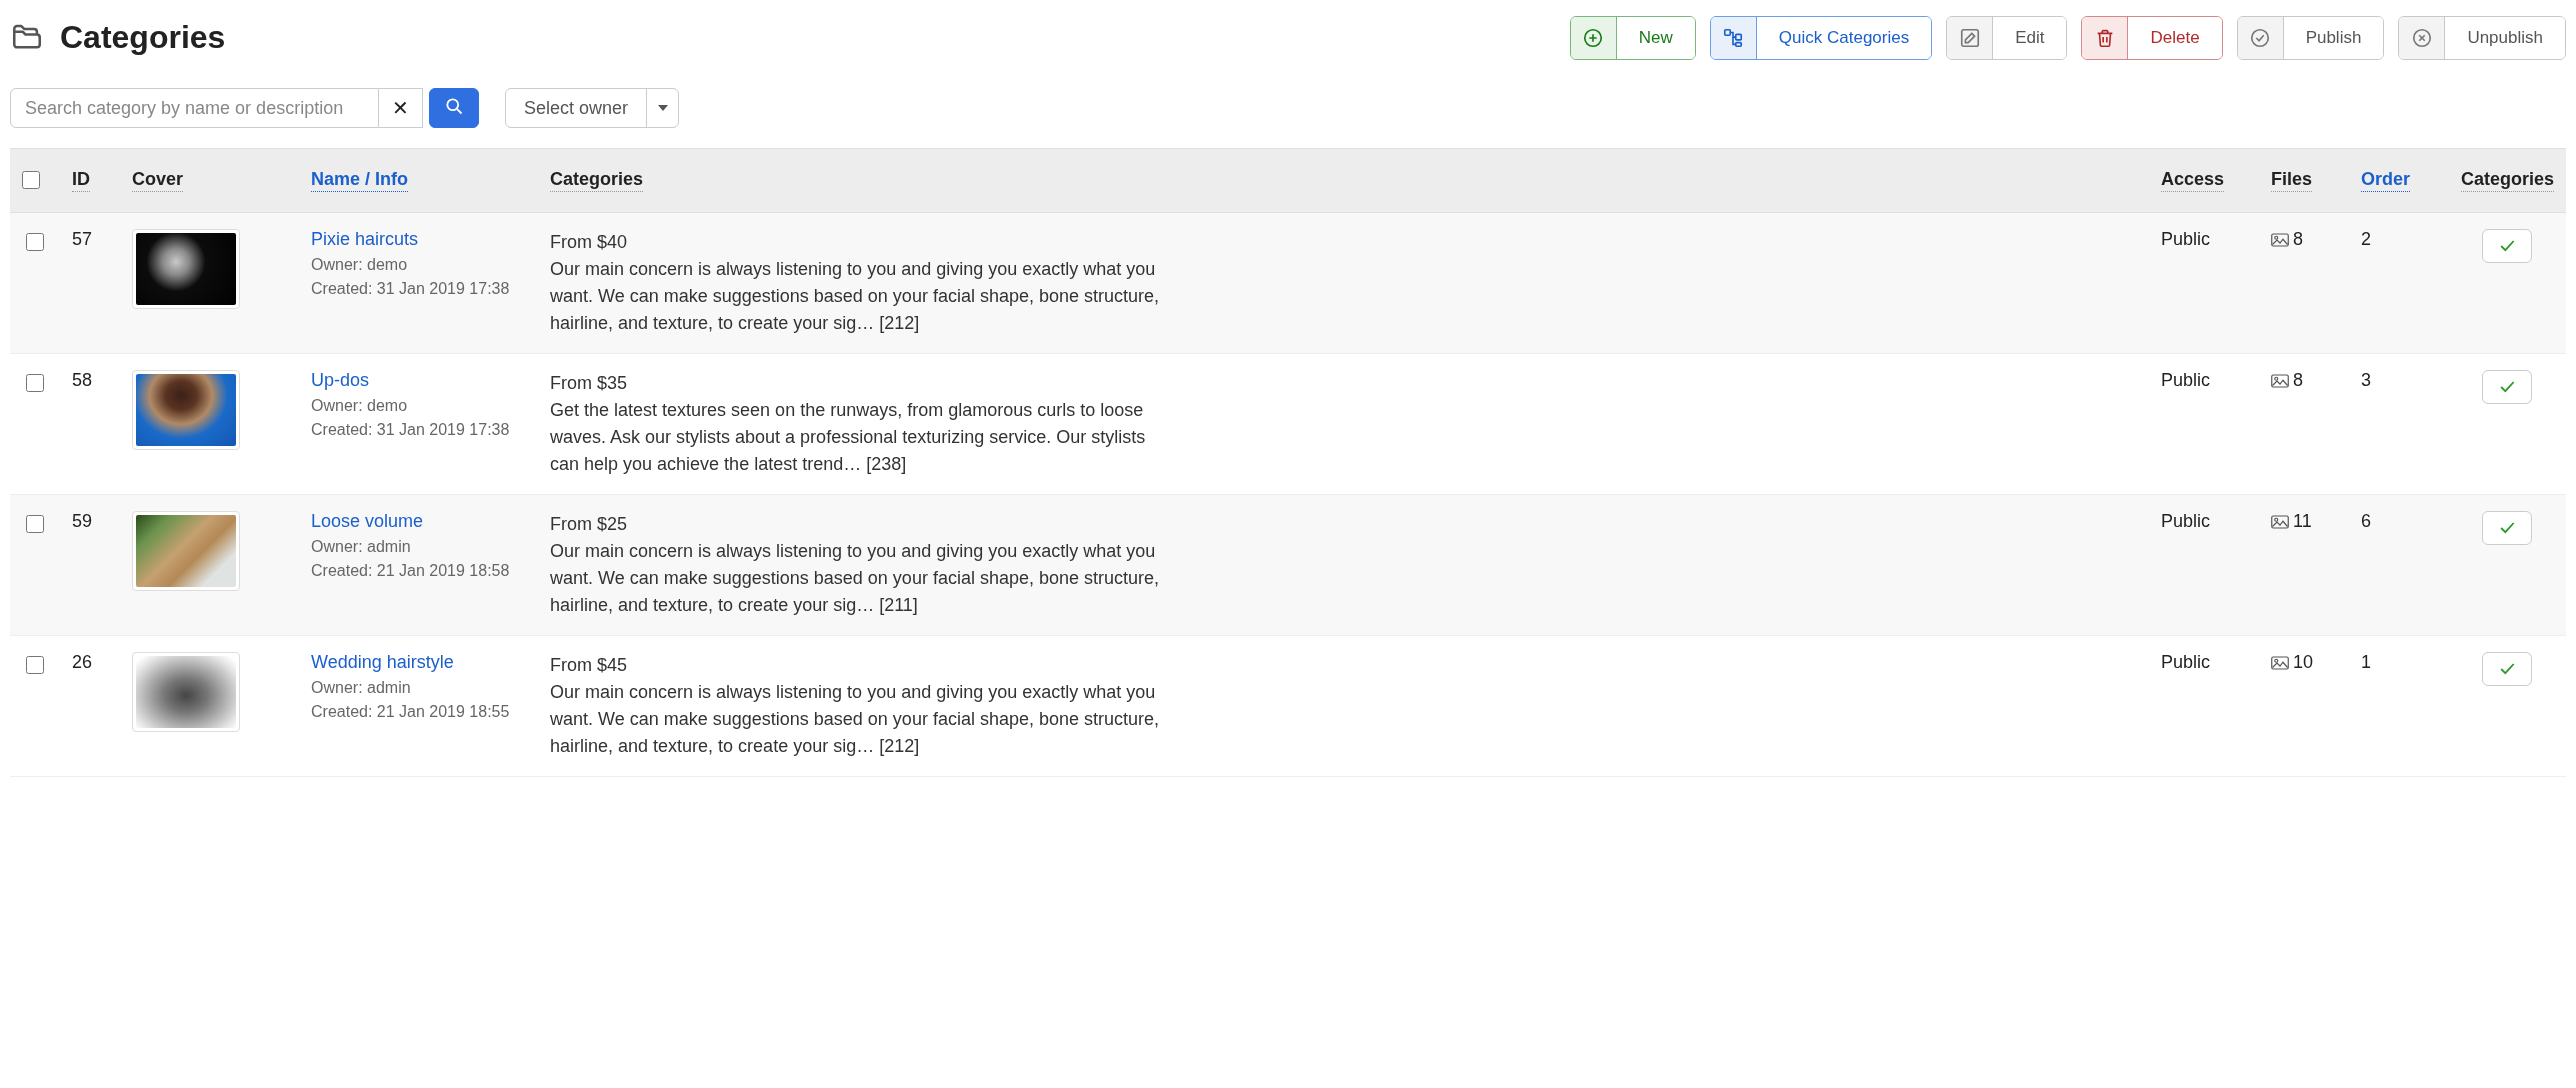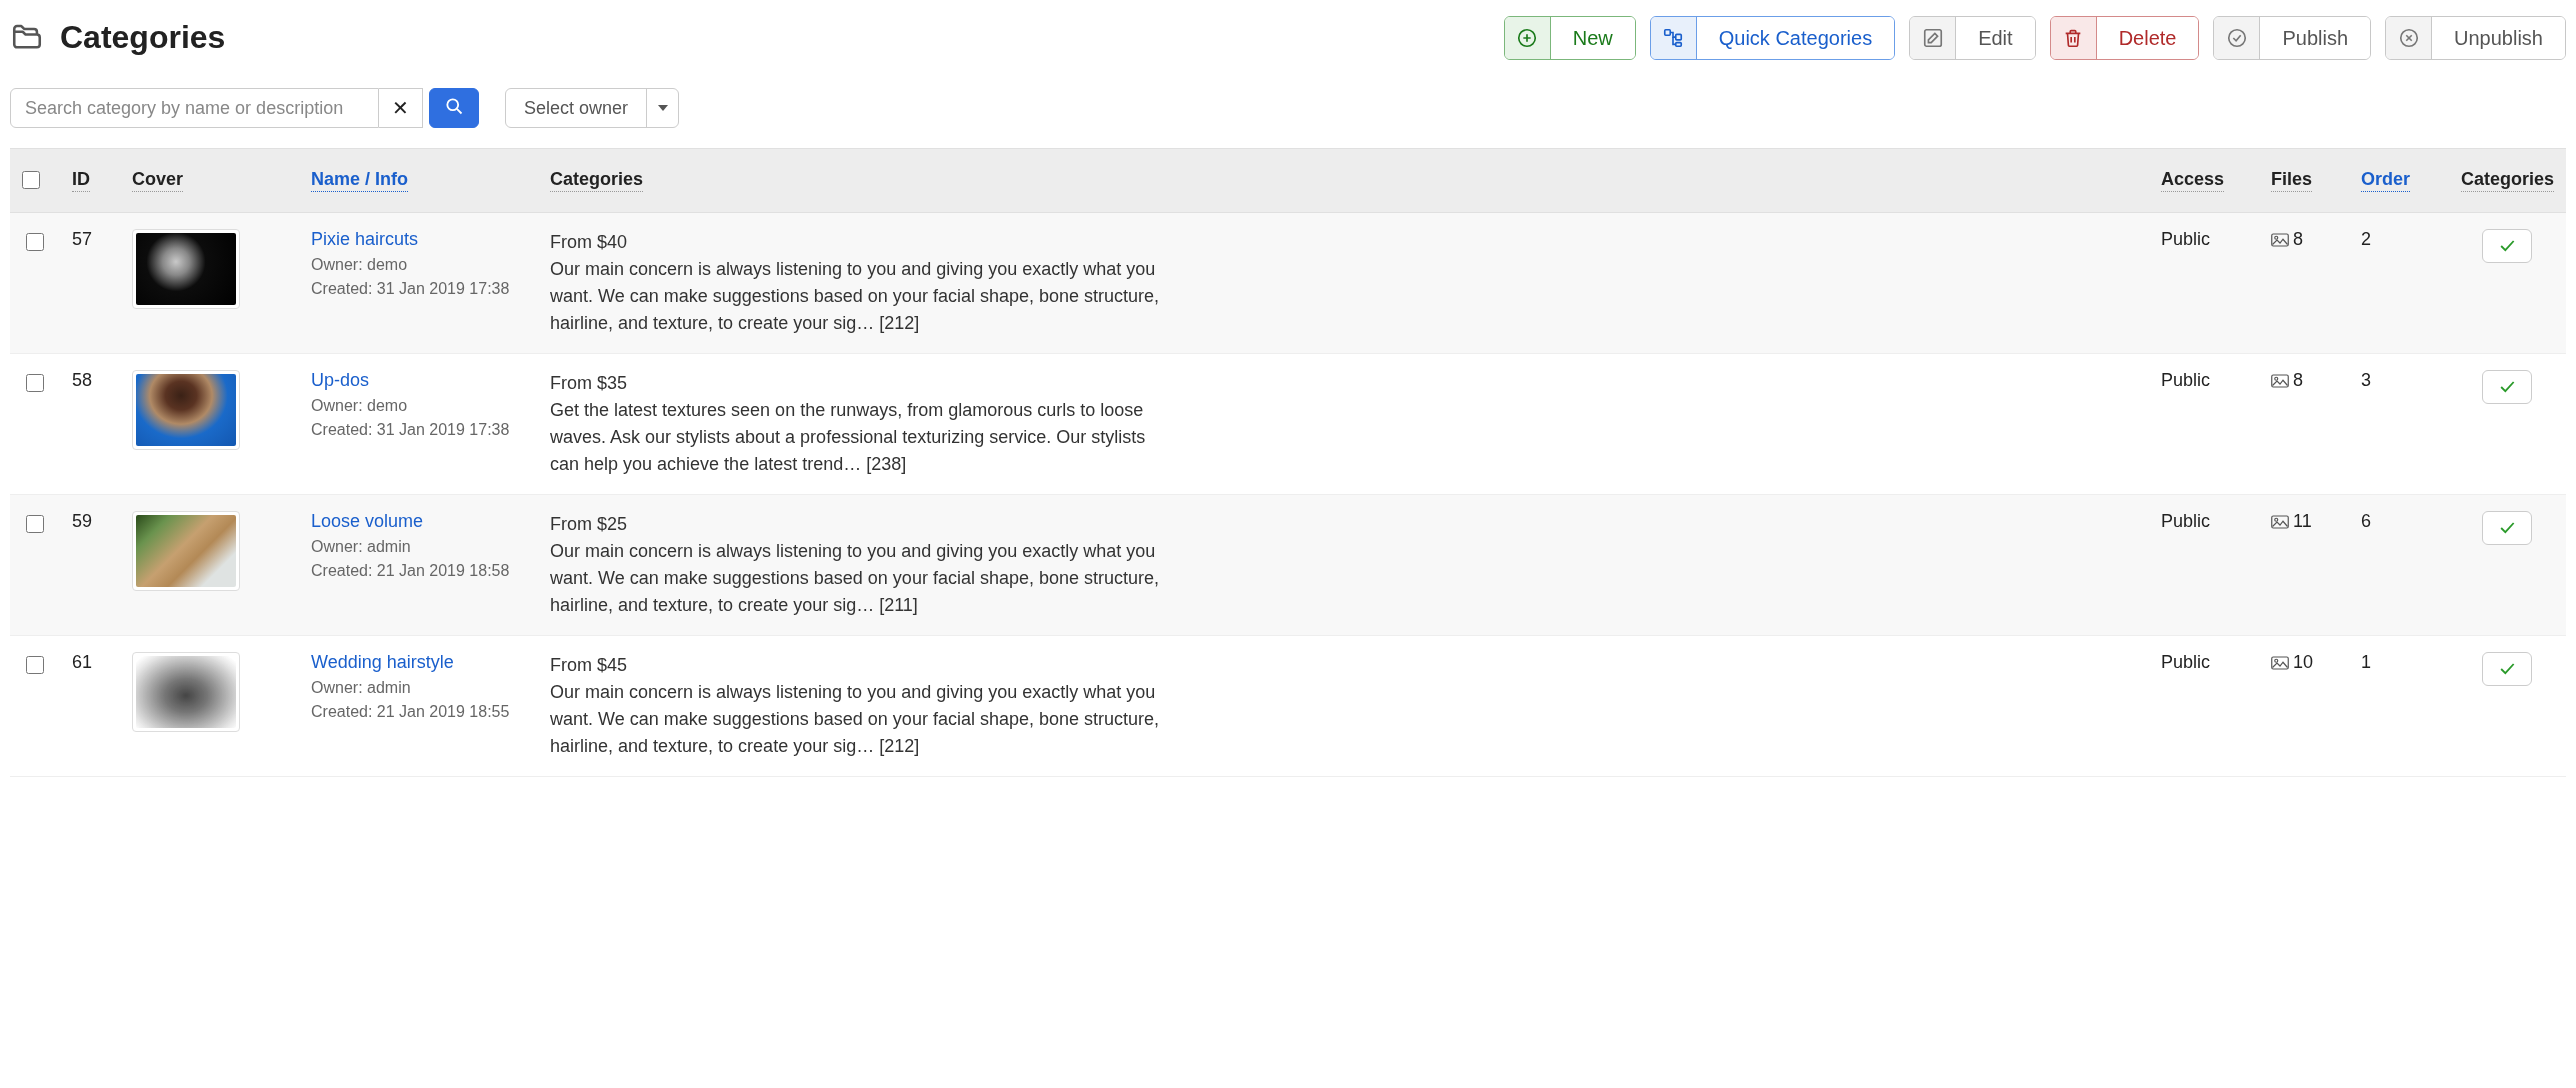--- a/index.html
+++ b/index.html
@@ -46,21 +46,21 @@
     width: 46px;
     display: flex;
     align-items: center;
     justify-content: center;
     border-right: 1px solid #c8c8c8;
   }
   .btn-group .btn-label {
     display: flex;
     align-items: center;
     padding: 0 22px;
-    font-size: 20px;
+    font-size: 17px;
     background: #fff;
     cursor: pointer;
   }
   .btn-group svg { width: 22px; height: 22px; }
 
   .btn-new { border-color: #7bb77b; }
   .btn-new .btn-icon { background: #e8f4e8; border-color: #7bb77b; }
   .btn-new .btn-icon svg { stroke: #1a7a1a; }
   .btn-new .btn-label { color: #1a7a1a; }
 
@@ -462,21 +462,21 @@
       <div class="pub-btn">
         <svg viewBox="0 0 24 24" fill="none" stroke-width="2.2">
               <path d="M5 12 l5 5 L20 6"></path>
             </svg>
       </div>
     </td>
   </tr>
 
   <tr>
     <td class="col-check"><input type="checkbox" class="chk" style=""></td>
-    <td class="col-id">61</td>
+    <td class="col-id">26</td>
     <td class="col-cover">
       <div class="cover-img">
         <div class="cover-img-inner cover-4"></div>
       </div>
     </td>
     <td class="col-name">
       <a href="#" class="name-link">Wedding hairstyle</a>
       <div class="meta-line"><span>Owner: </span><span>admin</span></div>
       <div class="meta-line"><span>Created: </span><span>21 Jan 2019 18:55</span></div>
     </td>

